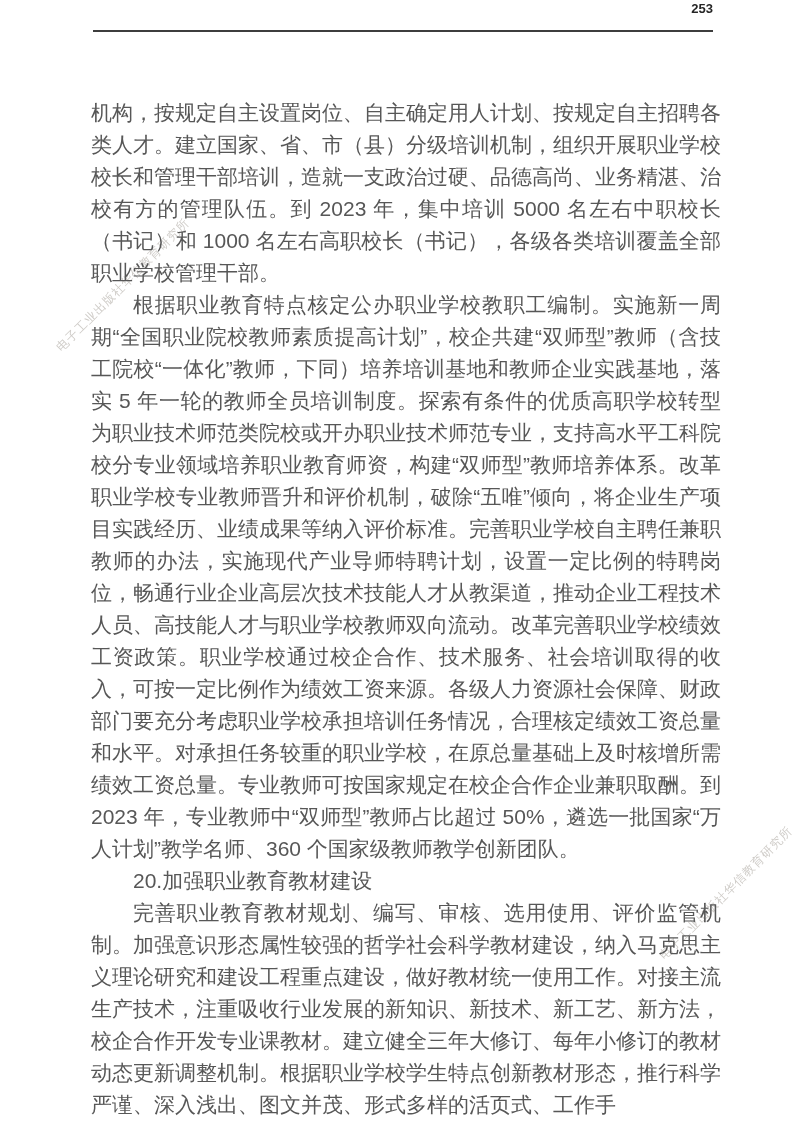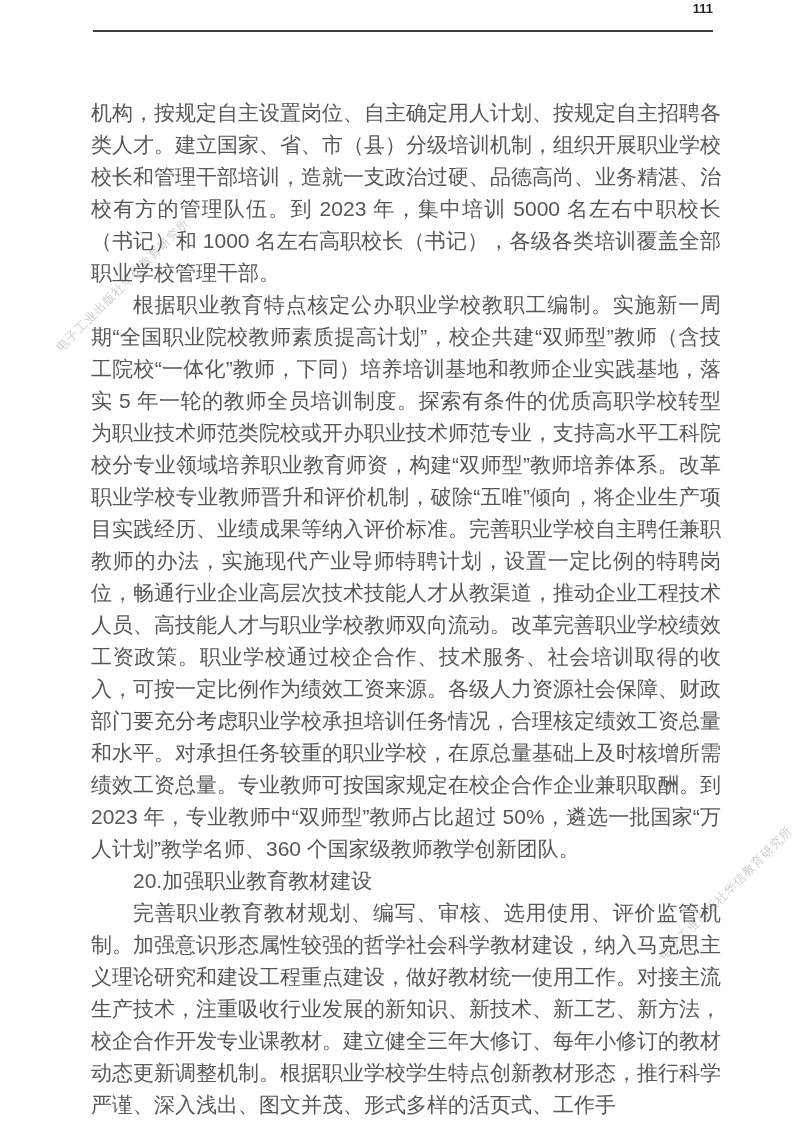--- a/index.html
+++ b/index.html
@@ -74,21 +74,21 @@
 </style>
 </head>
 <body>
 
 <div class="page">
 
   <div class="watermark wm-left">电子工业出版社华信教育研究所</div>
 
   <div class="watermark wm-right">电子工业出版社华信教育研究所</div>
 
-  <div class="page-number">111</div>
+  <div class="page-number">253</div>
 
   <div class="header-rule"></div>
 
   <main class="body-text">
     <p>机构，按规定自主设置岗位、自主确定用人计划、按规定自主招聘各类人才。建立国家、省、市（县）分级培训机制，组织开展职业学校校长和管理干部培训，造就一支政治过硬、品德高尚、业务精湛、治校有方的管理队伍。到 2023 年，集中培训 5000 名左右中职校长（书记）和 1000 名左右高职校长（书记），各级各类培训覆盖全部职业学校管理干部。</p>
     <p class="para-indent">根据职业教育特点核定公办职业学校教职工编制。实施新一周期“全国职业院校教师素质提高计划”，校企共建“双师型”教师（含技工院校“一体化”教师，下同）培养培训基地和教师企业实践基地，落实 5 年一轮的教师全员培训制度。探索有条件的优质高职学校转型为职业技术师范类院校或开办职业技术师范专业，支持高水平工科院校分专业领域培养职业教育师资，构建“双师型”教师培养体系。改革职业学校专业教师晋升和评价机制，破除“五唯”倾向，将企业生产项目实践经历、业绩成果等纳入评价标准。完善职业学校自主聘任兼职教师的办法，实施现代产业导师特聘计划，设置一定比例的特聘岗位，畅通行业企业高层次技术技能人才从教渠道，推动企业工程技术人员、高技能人才与职业学校教师双向流动。改革完善职业学校绩效工资政策。职业学校通过校企合作、技术服务、社会培训取得的收入，可按一定比例作为绩效工资来源。各级人力资源社会保障、财政部门要充分考虑职业学校承担培训任务情况，合理核定绩效工资总量和水平。对承担任务较重的职业学校，在原总量基础上及时核增所需绩效工资总量。专业教师可按国家规定在校企合作企业兼职取酬。到 2023 年，专业教师中“双师型”教师占比超过 50%，遴选一批国家“万人计划”教学名师、360 个国家级教师教学创新团队。</p>
     <p class="para-indent">20.加强职业教育教材建设</p>
     <p class="para-indent">完善职业教育教材规划、编写、审核、选用使用、评价监管机制。加强意识形态属性较强的哲学社会科学教材建设，纳入马克思主义理论研究和建设工程重点建设，做好教材统一使用工作。对接主流生产技术，注重吸收行业发展的新知识、新技术、新工艺、新方法，校企合作开发专业课教材。建立健全三年大修订、每年小修订的教材动态更新调整机制。根据职业学校学生特点创新教材形态，推行科学严谨、深入浅出、图文并茂、形式多样的活页式、工作手</p>
   </main>
 

